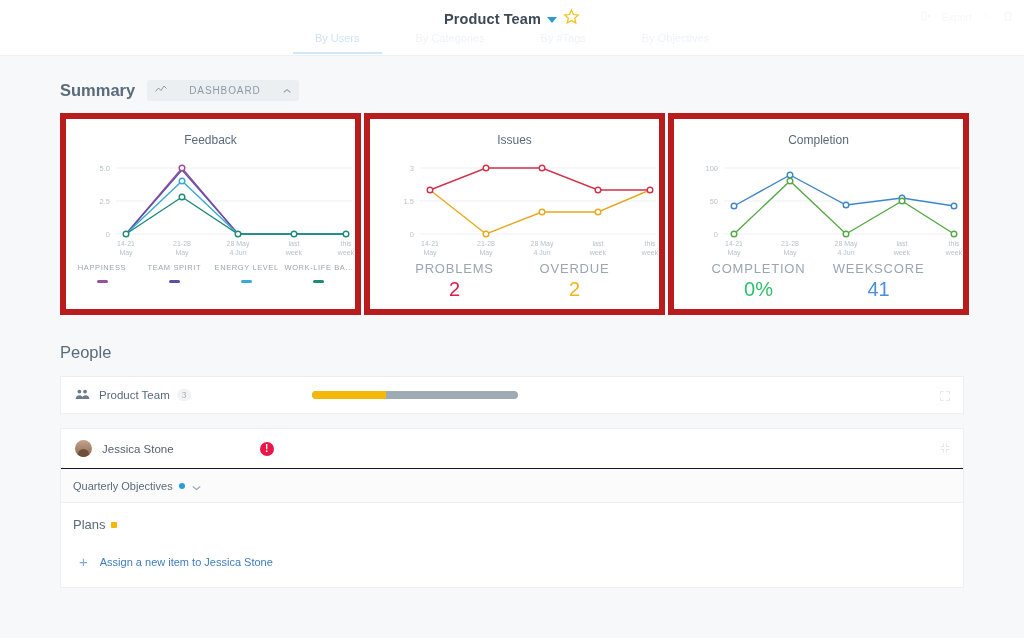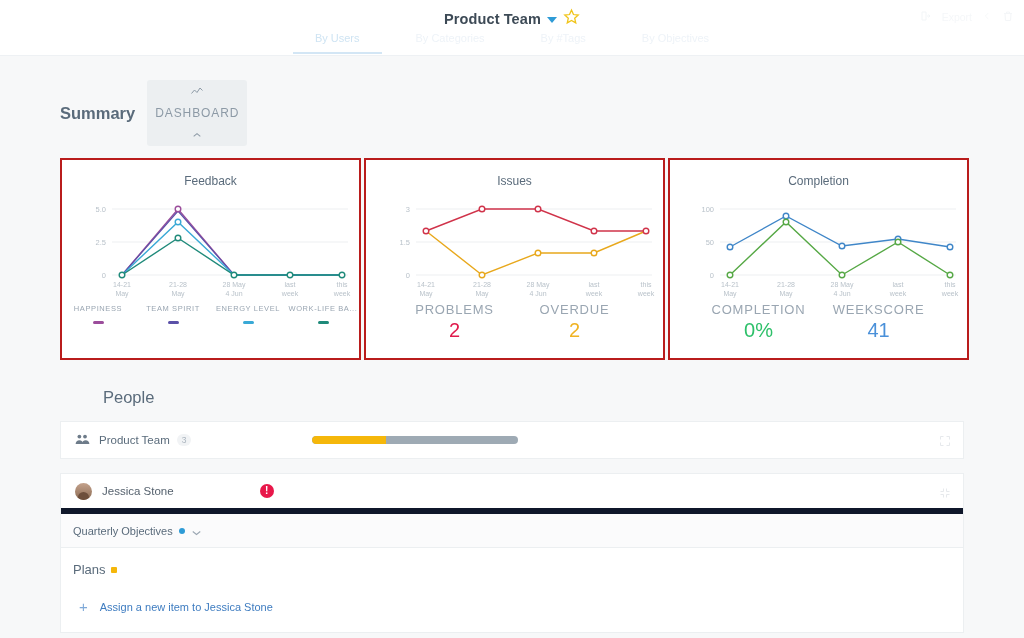--- a/index.html
+++ b/index.html
@@ -55,32 +55,32 @@
 
   
   .page { background: #f7f8f9; height: 582px; overflow: hidden; }
 
   .section-head {
     display: flex; align-items: center; gap: 12px;
     padding: 24px 0 12px 60px;
   }
   .section-title { font-size: 16.5px; color: #5a6b7b; font-weight: bold; }
   .pill {
-    display: inline-flex; align-items: center; gap: 7px;
+    display: inline-flex; align-items: center; gap: 22px;
     background: #eceff1; border-radius: 3px;
     padding: 5px 8px;
-    font-size: 12px; letter-spacing: .9px; color: #8d9aa6; flex-direction: column;
+    font-size: 10px; letter-spacing: .9px; color: #8d9aa6;
   }
   .pill .chev-up { display:block; }
 
   
   .cards { display: flex; gap: 0; padding: 0 60px; }
   .card {
     background: #ffffff;
-    border: 2px solid #b91c1c;
+    border: 6px solid #b91c1c;
     width: 301px;
     height: 202px;
     padding-top: 14px;
     position: relative;
   }
   .card + .card { margin-left: 3px; }
   .card-title {
     text-align: center; font-size: 12px; color: #5a6b7b; margin-bottom: 6px;
   }
   .chart-area { position: relative; height: 100px; margin: 0 8px; }
@@ -100,21 +100,21 @@
 
   .metrics { display: flex; justify-content: center; margin-top: 8px; }
   .metric { text-align: center; }
   .metric-label {
     font-size: 13px; letter-spacing: .8px; color: #9aa6b2;
   }
   .metric-value { font-size: 20px; margin-top: 2px; font-weight: normal; }
 
   
   .people-head { padding: 28px 0 14px 60px; }
-  .people-title { font-size: 16.5px; color: #5a6b7b; font-weight: normal; margin-left: 43px; }
+  .people-title { font-size: 16.5px; color: #5a6b7b; font-weight: normal; }
 
   .row-card {
     background: #ffffff;
     border: 1px solid #eceff1;
     margin: 0 60px;
     position: relative;
   }
   .team-row {
     height: 36px; display: flex; align-items: center; padding-left: 14px;
   }
@@ -129,21 +129,21 @@
     overflow: hidden;
   }
   .progress-fill { height: 100%; background: #f5b70a; border-radius: 4px 0 0 4px; }
   .row-expand {
     position: absolute; right: 12px; top: 11px;
   }
 
   .person-card { margin-top: 14px; }
   .person-row {
     height: 40px; display: flex; align-items: center; padding-left: 14px;
-    border-bottom: 6px solid #0f172a;
+    border-bottom: 1px solid #0f172a;
   }
   .avatar {
     width: 17px; height: 17px; border-radius: 50%;
     background: linear-gradient(#c4a28c, #8a6a52);
     position: relative; overflow: hidden; flex: none;
   }
   .avatar::after {
     content:""; position:absolute; left:3px; right:3px; bottom:0; height:8px;
     background:#6d4f3c; border-radius: 6px 6px 0 0;
   }

